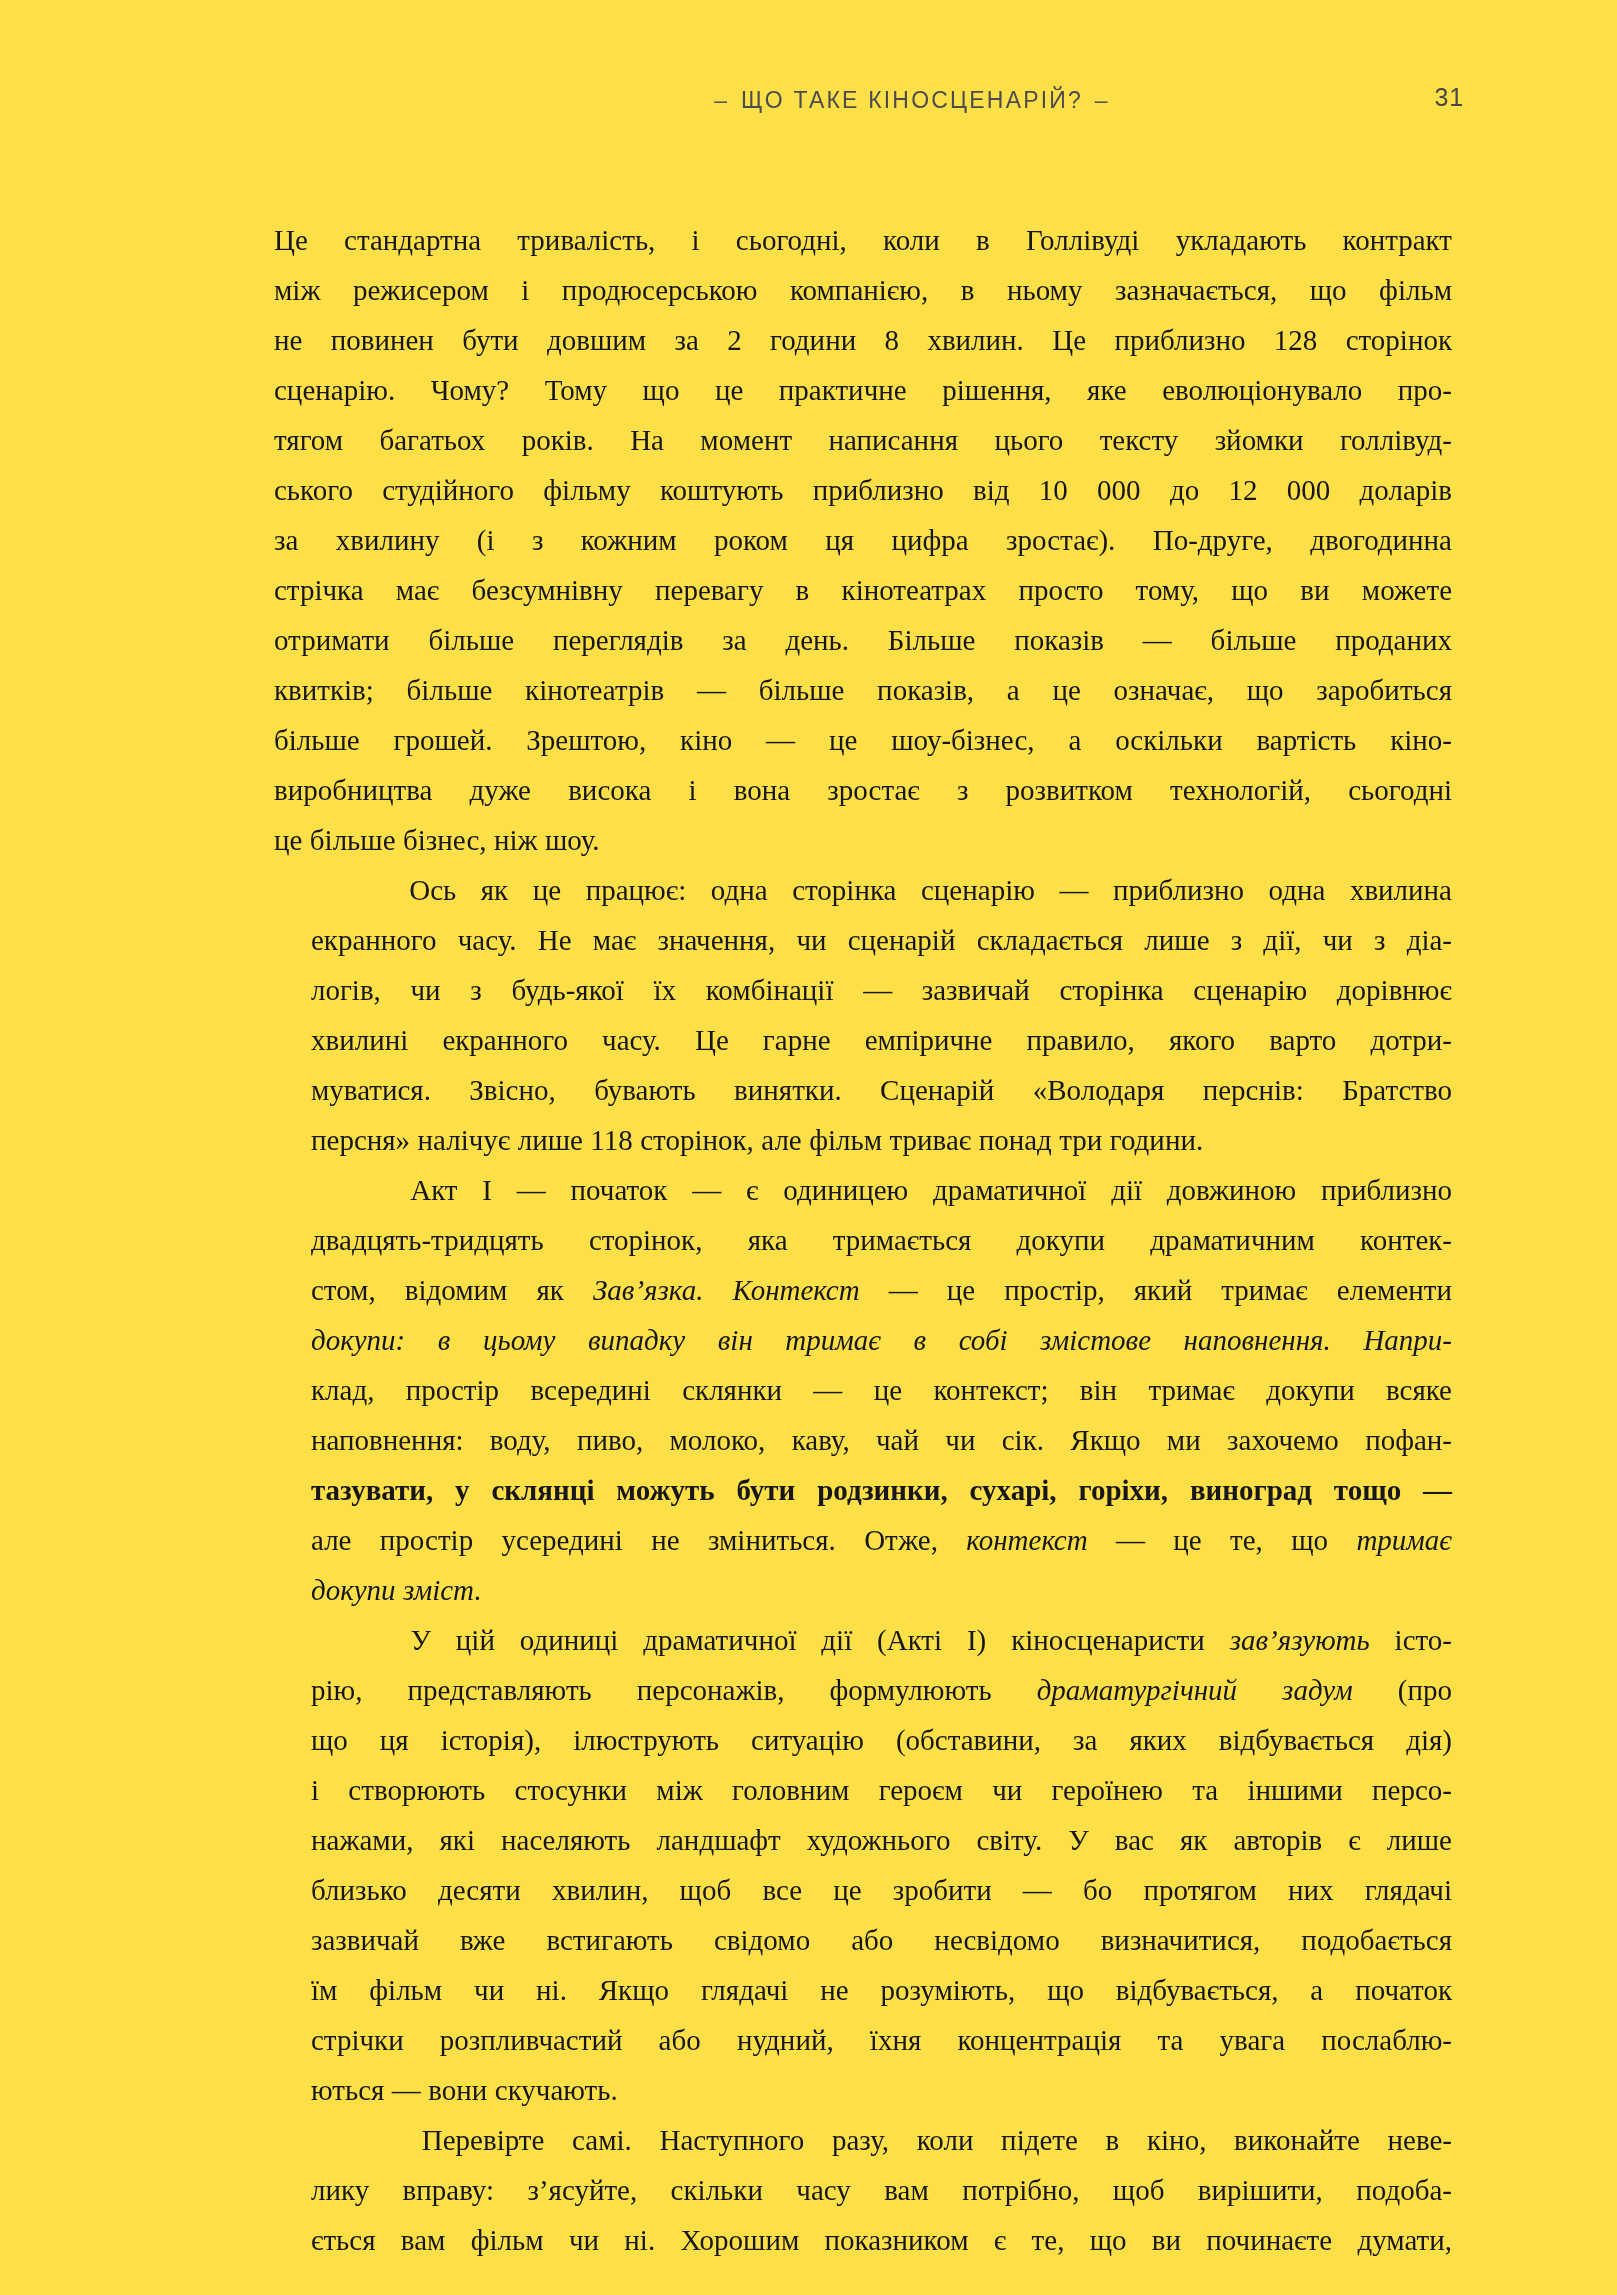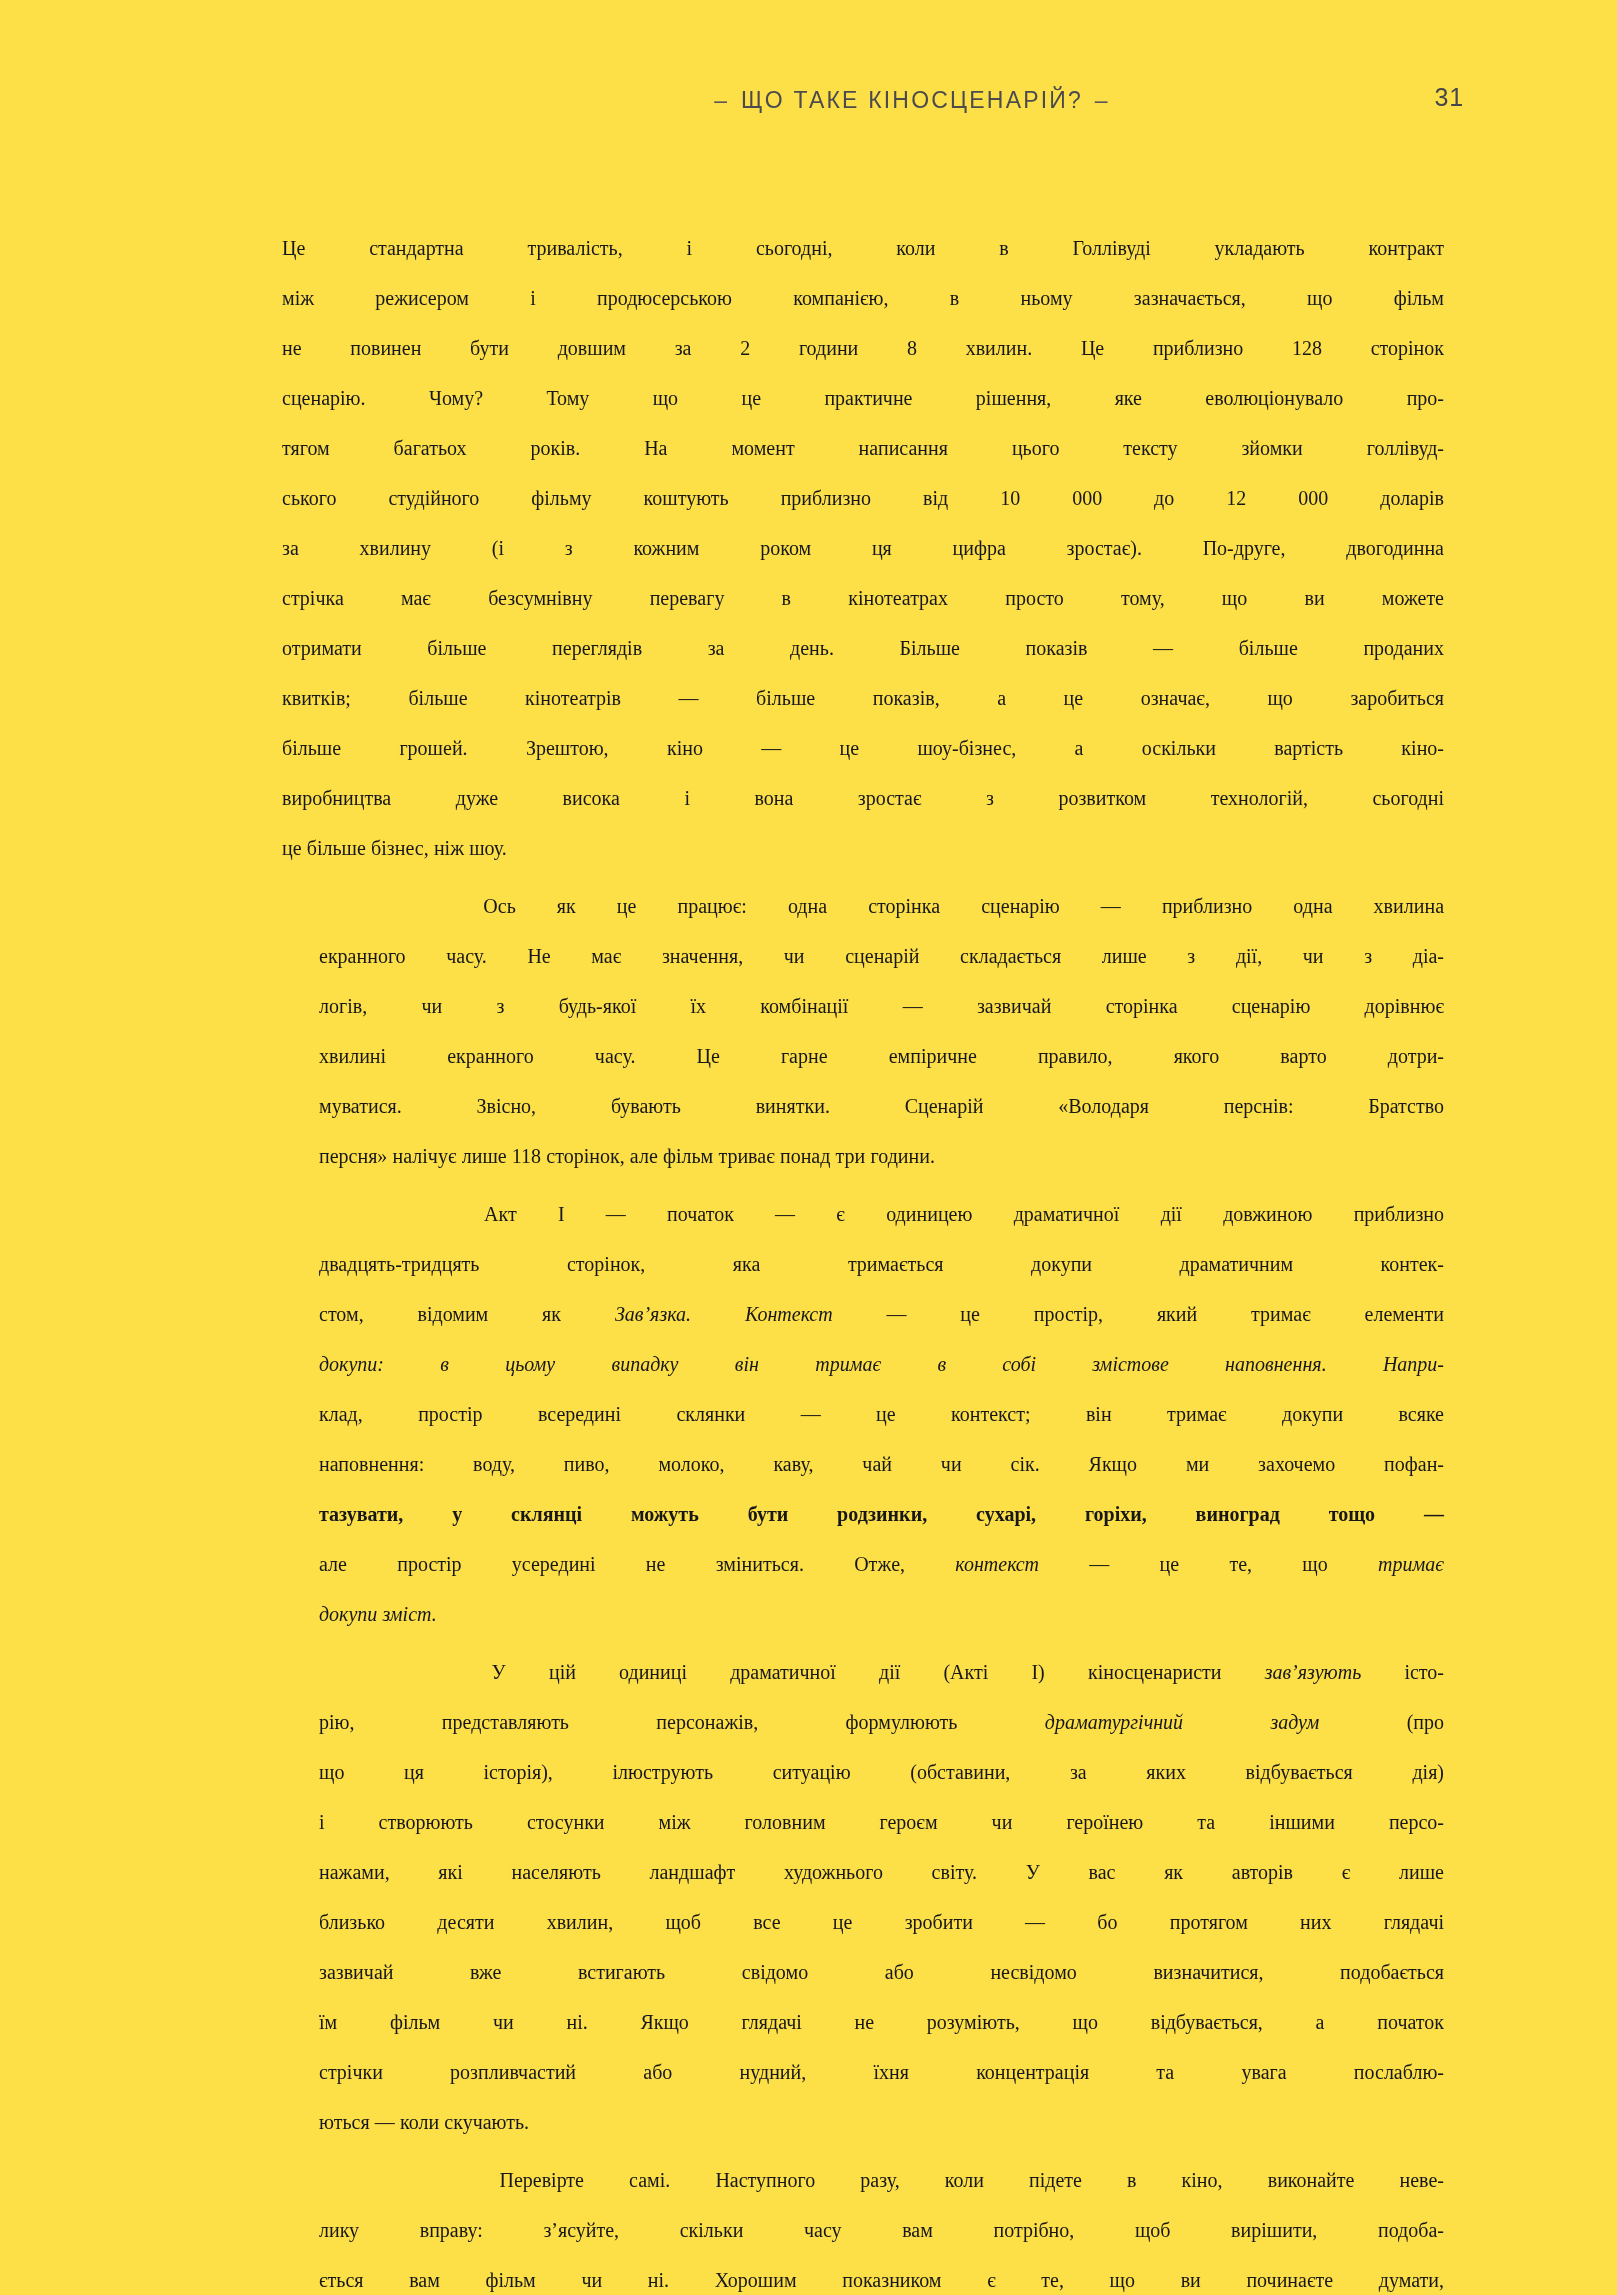--- a/index.html
+++ b/index.html
@@ -59,22 +59,22 @@
 
   
   .textblock {
     position: absolute;
     left: 274px;
     top: 215px;
     width: 1178px;
   }
 
   p.para {
-    margin: 8px;
-    font-size: 20px;
+    margin: 0;
+    font-size: 29px;
     line-height: 50px;
     text-align: justify;
     text-justify: inter-word;
     hyphens: manual;
     -webkit-hyphens: manual;
     word-spacing: 0.2px;
     text-indent: 0;
     font-weight: 400;
   }
   p.para + p.para {
@@ -155,21 +155,21 @@
     <p class="para">
       <span class="ln just indent" style="white-space: nowrap; letter-spacing: 0px; word-spacing: 0px;">&nbsp;&nbsp;&nbsp;&nbsp;У цій одиниці драматичної дії (Акті I) кіносценаристи <i>зав’язують</i> істо-</span>
       <span class="ln just" style="white-space: nowrap; letter-spacing: 0px; word-spacing: 0px;">рію, представляють персонажів, формулюють <i>драматургічний задум</i> (про</span>
       <span class="ln just" style="white-space: nowrap; letter-spacing: 0px; word-spacing: 0px;">що ця історія), ілюструють ситуацію (обставини, за яких відбувається дія)</span>
       <span class="ln just" style="white-space: nowrap; letter-spacing: 0px; word-spacing: 0px;">і створюють стосунки між головним героєм чи героїнею та іншими персо-</span>
       <span class="ln just" style="white-space: nowrap; letter-spacing: 0px; word-spacing: 0px;">нажами, які населяють ландшафт художнього світу. У вас як авторів є лише</span>
       <span class="ln just" style="white-space: nowrap; letter-spacing: 0px; word-spacing: 0px;">близько десяти хвилин, щоб все це зробити — бо протягом них глядачі</span>
       <span class="ln just" style="white-space: nowrap; letter-spacing: 0px; word-spacing: 0px;">зазвичай вже встигають свідомо або несвідомо визначитися, подобається</span>
       <span class="ln just" style="white-space: nowrap; letter-spacing: 0px; word-spacing: 0px;">їм фільм чи ні. Якщо глядачі не розуміють, що відбувається, а початок</span>
       <span class="ln just" style="white-space: nowrap; letter-spacing: 0px; word-spacing: 0px;">стрічки розпливчастий або нудний, їхня концентрація та увага послаблю-</span>
-      <span class="ln last">ються — коли скучають.</span>
+      <span class="ln last">ються — вони скучають.</span>
     </p>
 
     <p class="para">
       <span class="ln just indent" style="white-space: nowrap; letter-spacing: 0px; word-spacing: 0px;">&nbsp;&nbsp;&nbsp;&nbsp;<span>Перевірте самі. Наступного разу, коли підете в кіно, виконайте неве-</span></span>
       <span class="ln just" style="white-space: nowrap; letter-spacing: 0px; word-spacing: 0px;">лику вправу: з’ясуйте, скільки часу вам потрібно, щоб вирішити, подоба-</span>
       <span class="ln just" style="white-space: nowrap; letter-spacing: 0px; word-spacing: 0px;">ється вам фільм чи ні. Хорошим показником є те, що ви починаєте думати,</span>
     </p>
 
   </div>
 </div>

